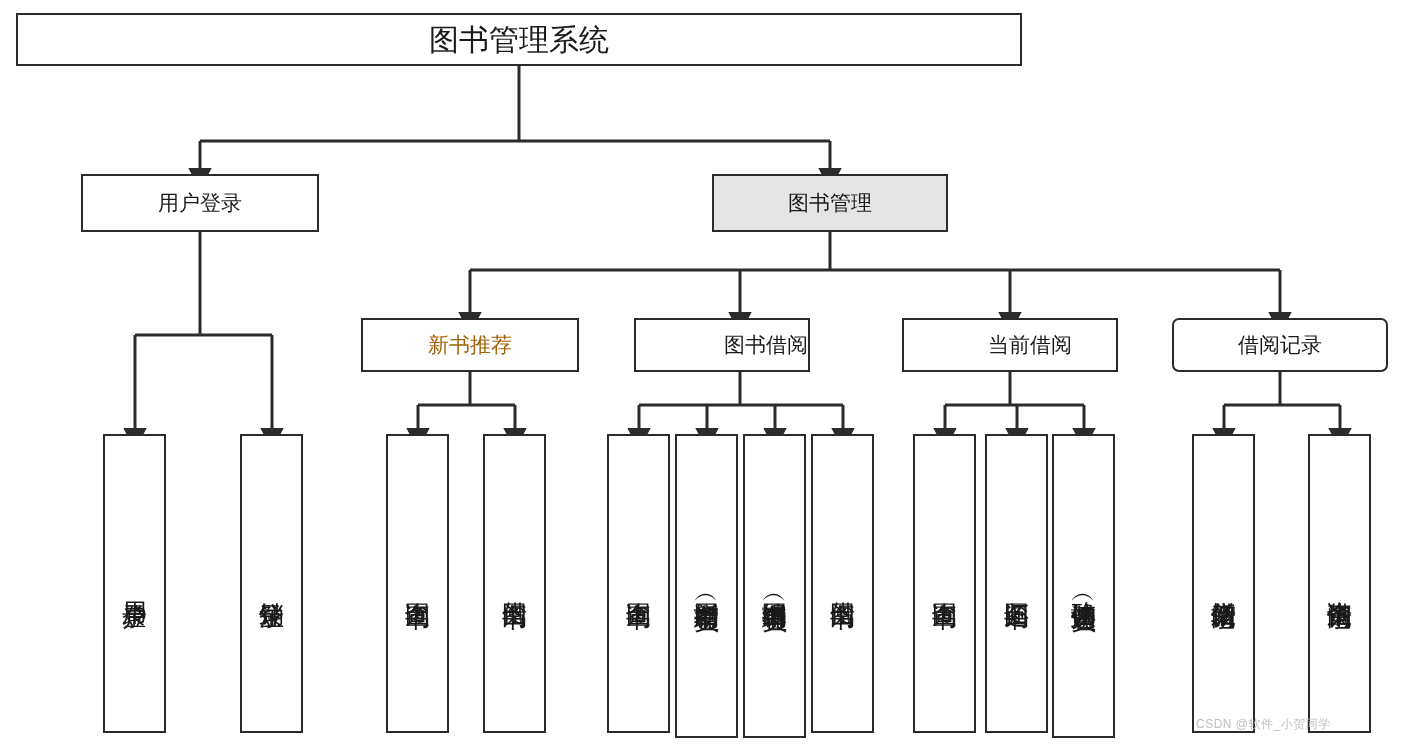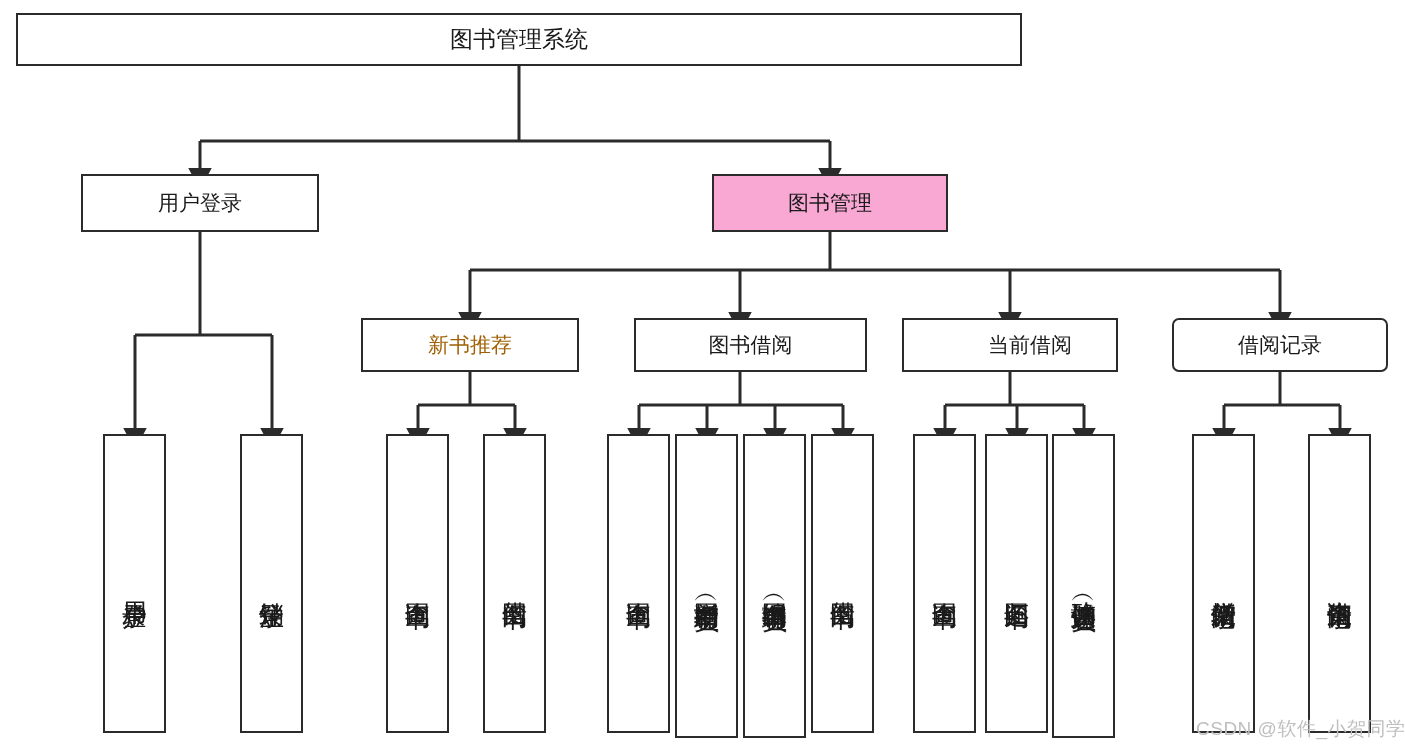--- a/index.html
+++ b/index.html
@@ -47,26 +47,26 @@
     font-size: 21px;
   }
   .node.vertical .node-label {
     writing-mode: vertical-rl;
     text-orientation: upright;
     font-size: 25px;
     letter-spacing: 1px;
     line-height: 1;
   }
   .node.root .node-label {
-    font-size: 23px;
+    font-size: 30px;
   }
   .watermark {
     position: absolute;
     color: #bfbfbf;
-    font-size: 19px;
+    font-size: 12px;
     white-space: nowrap;
     letter-spacing: 0.5px;
   }
 </style>
 </head>
 <body>
 
 <div id="diagram-root">
   <svg class="connectors" viewBox="0 0 1405 747" preserveAspectRatio="none">
     <defs>
@@ -111,27 +111,27 @@
       </g>
   </svg>
 
   <div id="node-layer">
       <div class="node horizontal root" style="left: 16px; top: 13px; width: 1006px; height: 53px; border-color: rgb(43, 43, 43); background: rgb(255, 255, 255);">
         <span class="node-label" style="color: rgb(26, 26, 26);">图书管理系统</span>
       </div>
       <div class="node horizontal" style="left: 81px; top: 174px; width: 238px; height: 58px; border-color: rgb(43, 43, 43); background: rgb(255, 255, 255);">
         <span class="node-label" style="color: rgb(26, 26, 26);">用户登录</span>
       </div>
-      <div class="node horizontal" style="left: 712px; top: 174px; width: 236px; height: 58px; border-color: rgb(43, 43, 43); background: #f9a8d4;">
+      <div class="node horizontal" style="left: 712px; top: 174px; width: 236px; height: 58px; border-color: rgb(43, 43, 43); background: #e5e5e5;">
         <span class="node-label" style="color: rgb(26, 26, 26);">图书管理</span>
       </div>
       <div class="node horizontal" style="left: 361px; top: 318px; width: 218px; height: 54px; border-color: rgb(43, 43, 43); background: rgb(255, 255, 255);">
         <span class="node-label" style="color: #a16207;">新书推荐</span>
       </div>
-      <div class="node horizontal" style="left: 634px; top: 318px; width: 233px; height: 54px; border-color: rgb(43, 43, 43); background: rgb(255, 255, 255);">
+      <div class="node horizontal" style="left: 634px; top: 318px; width: 176px; height: 54px; border-color: rgb(43, 43, 43); background: rgb(255, 255, 255); justify-content: flex-end;">
         <span class="node-label" style="color: rgb(26, 26, 26);">图书借阅</span>
       </div>
       <div class="node horizontal" style="left: 902px; top: 318px; width: 216px; height: 54px; border-color: rgb(43, 43, 43); background: rgb(255, 255, 255); padding-left: 40px;">
         <span class="node-label" style="color: rgb(26, 26, 26);">当前借阅</span>
       </div>
       <div class="node horizontal" style="left: 1172px; top: 318px; width: 216px; height: 54px; border-color: rgb(43, 43, 43); background: rgb(255, 255, 255); border-radius: 7px;">
         <span class="node-label" style="color: rgb(26, 26, 26);">借阅记录</span>
       </div>
       <div class="node vertical" style="left: 103px; top: 434px; width: 63px; height: 299px; border-color: rgb(43, 43, 43); background: rgb(255, 255, 255);">
         <span class="node-label" style="color: rgb(26, 26, 26);">用户登录</span>

